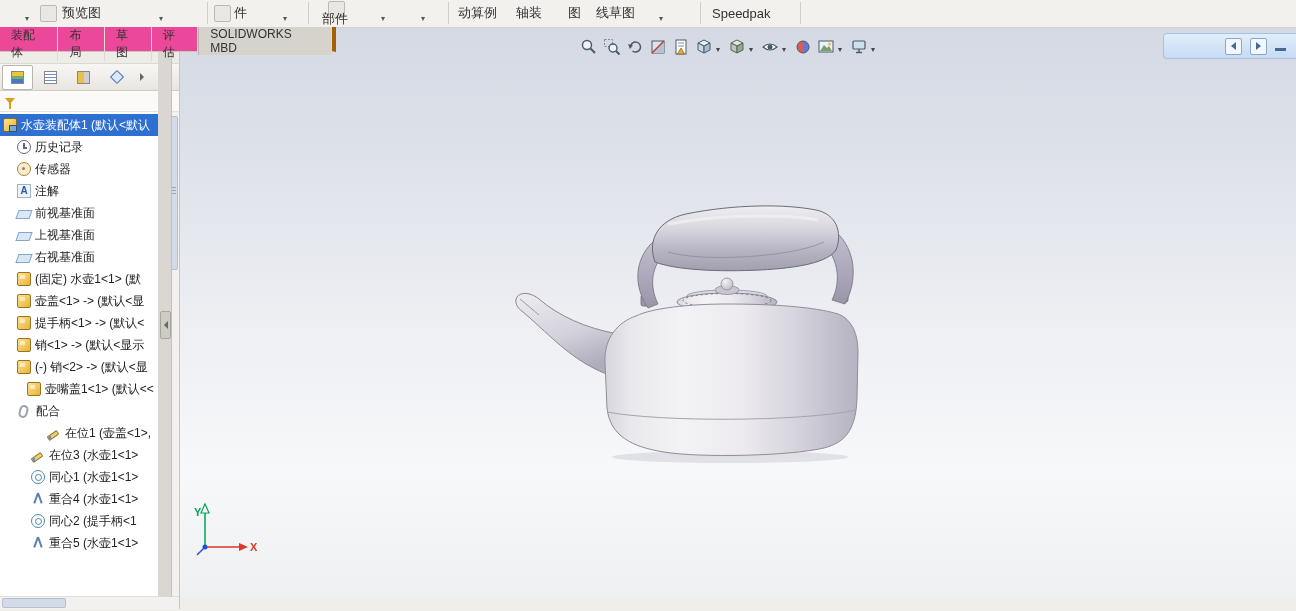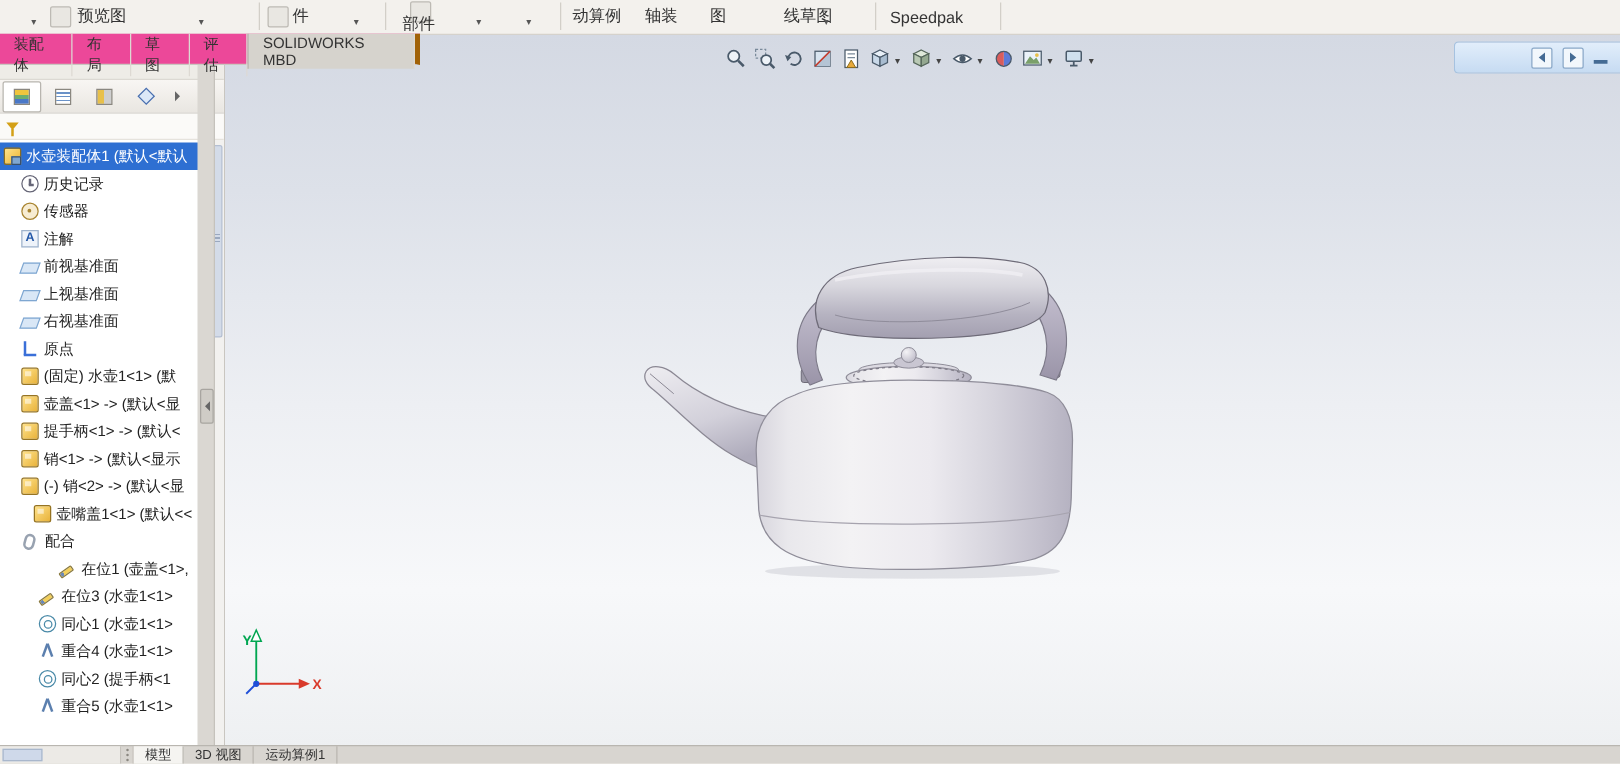--- a/index.html
+++ b/index.html
@@ -152,21 +152,21 @@
     <span class="rib-caret caret" style="left:280px"></span>
     <span class="rib-sep" style="left:308px"></span>
     <span class="rib-ic" style="left:328px;top:1px"></span>
     <div class="rib-frag" style="left:322px;top:11px;height:15px">部件</div>
     <span class="rib-caret caret" style="left:378px"></span>
     <span class="rib-caret caret" style="left:418px"></span>
     <span class="rib-sep" style="left:448px"></span>
     <div class="rib-frag" style="left:458px">动算例</div>
     <div class="rib-frag" style="left:516px">轴装</div>
     <div class="rib-frag" style="left:568px">图</div>
-    <div class="rib-frag" style="left:627px">线草图</div>
+    <div class="rib-frag" style="left:596px">线草图</div>
     <span class="rib-caret caret" style="left:656px"></span>
     <span class="rib-sep" style="left:700px"></span>
     <div class="rib-frag" style="left:712px">Speedpak</div>
     <span class="rib-sep" style="left:800px"></span>
   </div>
 
   <div class="tabstrip">
     <div class="ctab">装配体</div>
     <div class="ctab">布局</div>
     <div class="ctab">草图</div>
@@ -398,24 +398,20 @@
         </div>
         <div class="trow" style="padding-left:17px">
           <span class="ic ic-plane"></span>
           <span class="tlbl">上视基准面</span>
         </div>
         <div class="trow" style="padding-left:17px">
           <span class="ic ic-plane"></span>
           <span class="tlbl">右视基准面</span>
         </div>
         <div class="trow" style="padding-left:17px">
-          <span class="ic ic-origin"></span>
-          <span class="tlbl">原点</span>
-        </div>
-        <div class="trow" style="padding-left:17px">
           <span class="ic ic-part"></span>
           <span class="tlbl">(固定) 水壶1&lt;1&gt; (默</span>
         </div>
         <div class="trow" style="padding-left:17px">
           <span class="ic ic-part"></span>
           <span class="tlbl">壶盖&lt;1&gt; -&gt; (默认&lt;显</span>
         </div>
         <div class="trow" style="padding-left:17px">
           <span class="ic ic-part"></span>
           <span class="tlbl">提手柄&lt;1&gt; -&gt; (默认&lt;</span>
@@ -464,24 +460,14 @@
       <div class="vscroll">
         <div class="vthumb"></div>
       </div>
     </div>
 
     <div class="hscroll">
       <div class="hthumb"></div>
     </div>
   </div>
 
-  <div class="bottombar">
-    <div class="bscroll">
-      <div class="bthumb"></div>
-    </div>
-    <div class="bgrip"></div>
-    <div class="btab active">模型</div>
-    <div class="btab">3D 视图</div>
-    <div class="btab">运动算例1</div>
-    <div class="bfill"></div>
-  </div>
 
 </div>
 
 </body></html>

